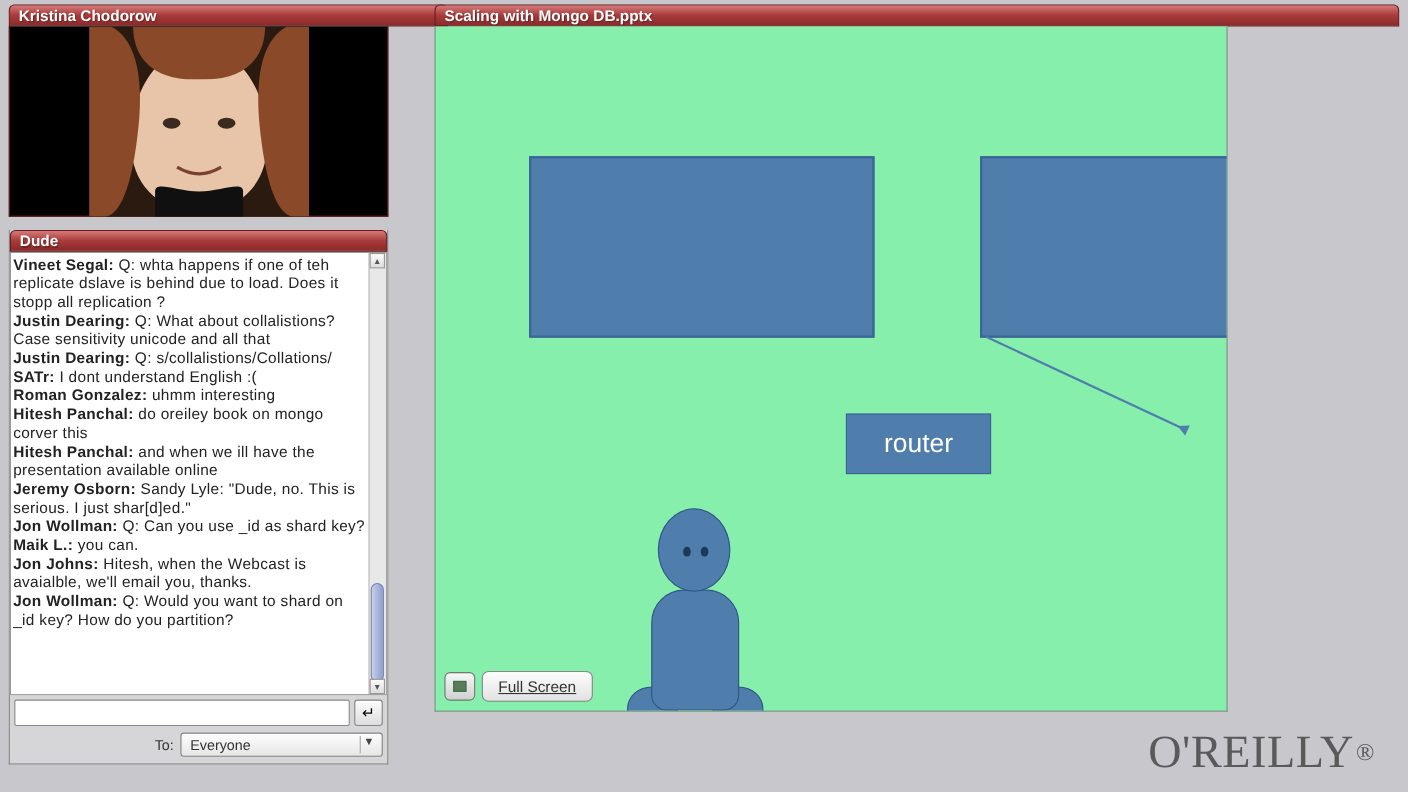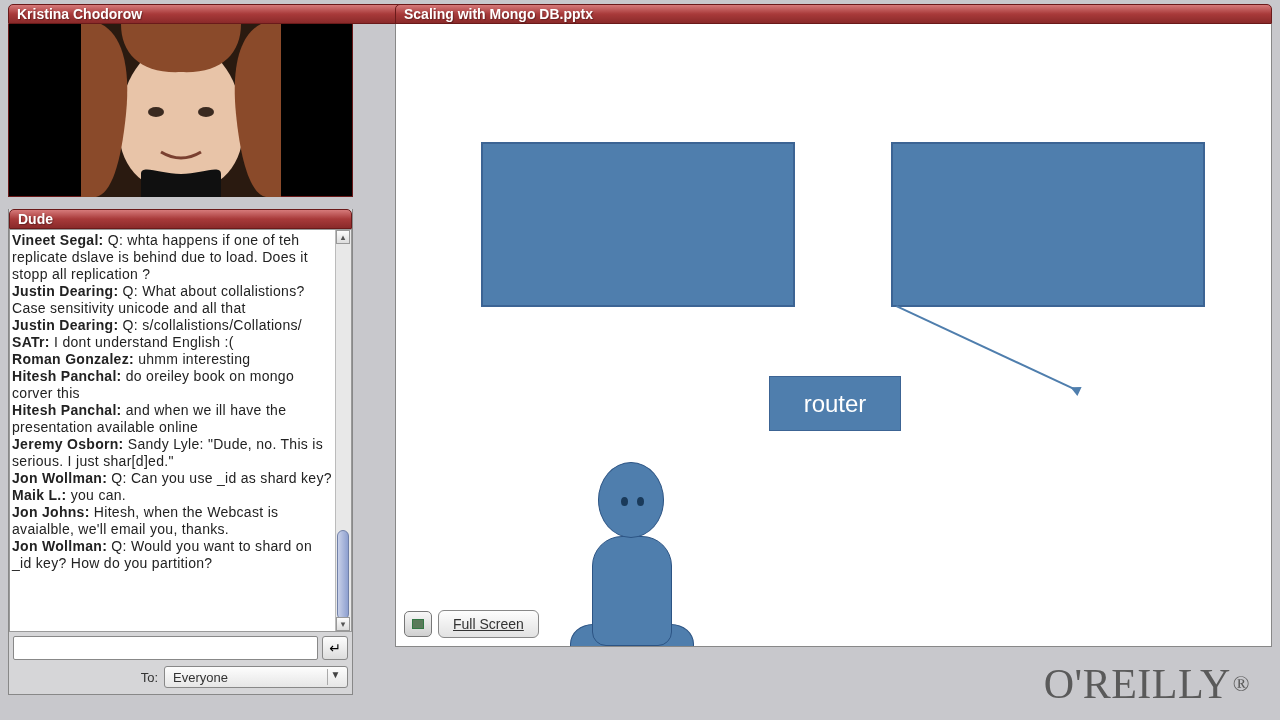--- a/index.html
+++ b/index.html
@@ -152,24 +152,24 @@
     color: #444;
   }
   
   .pres-panel {
     position: absolute;
     left: 395px; top: 4px;
     width: 877px;
     height: 645px;
   }
   .pres-area {
-    background: #ffffff;
+    background: #86efac;
     border: 1px solid #888;
     border-top: none;
-    width: 877px;
+    width: 721px;
     height: 623px;
     position: relative;
     overflow: hidden;
   }
   .shard-box {
     position: absolute;
     background: #4f7ead;
     border: 2px solid #3c6494;
     width: 314px;
     height: 165px;

